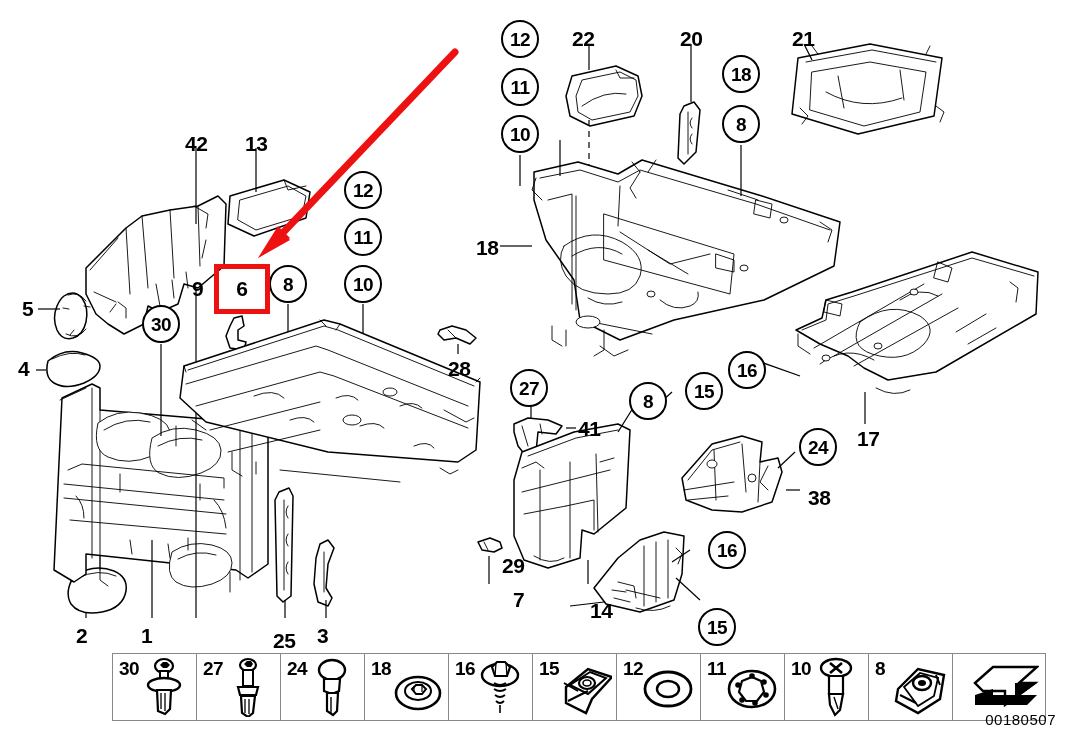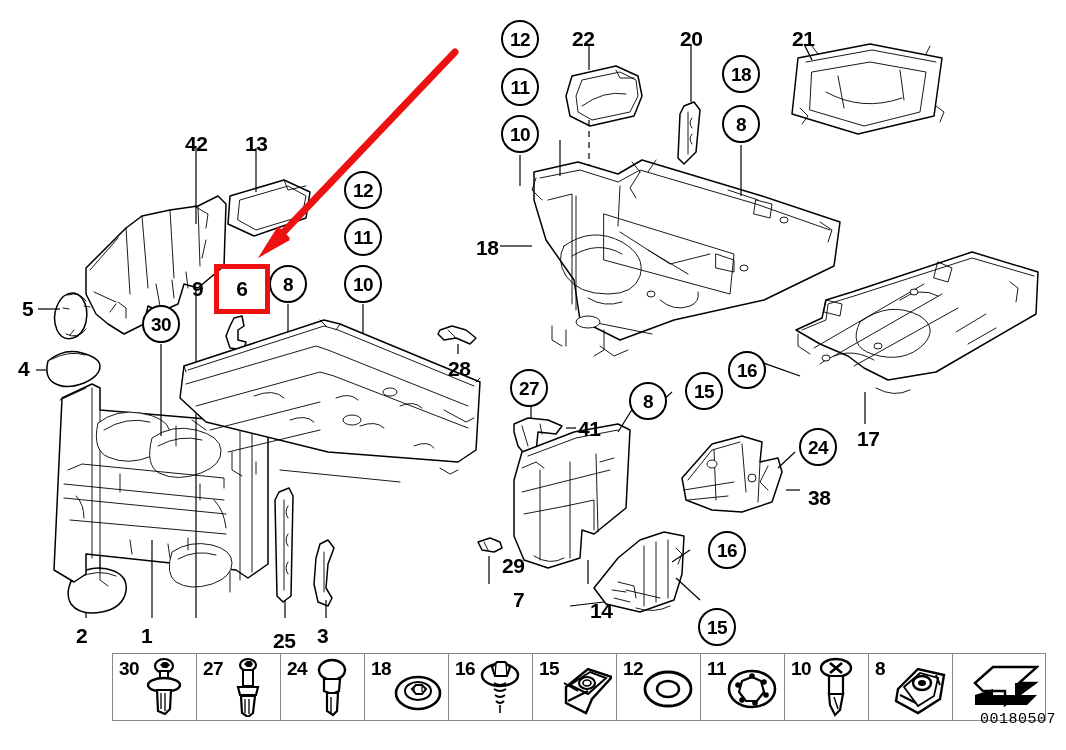--- a/index.html
+++ b/index.html
@@ -74,21 +74,21 @@
     font-weight:bold;font-size:19px;line-height:19px;
     margin:5px 0 0 6px;
     letter-spacing:-0.5px;
   }
   .legend-icon{
     position:absolute;right:4px;top:3px;
     width:56px;height:60px;
   }
   #drawing-number{
     position:absolute;right:10px;top:711px;
-    font-family:Liberation Mono, monospace;
+    font-family:Liberation Sans, sans-serif;
     font-size:15px;font-weight:normal;letter-spacing:0.5px;
     color:#000;
     z-index:7;
   }
 </style>
 </head>
 <body>
 
 <div id="sheet">
 

